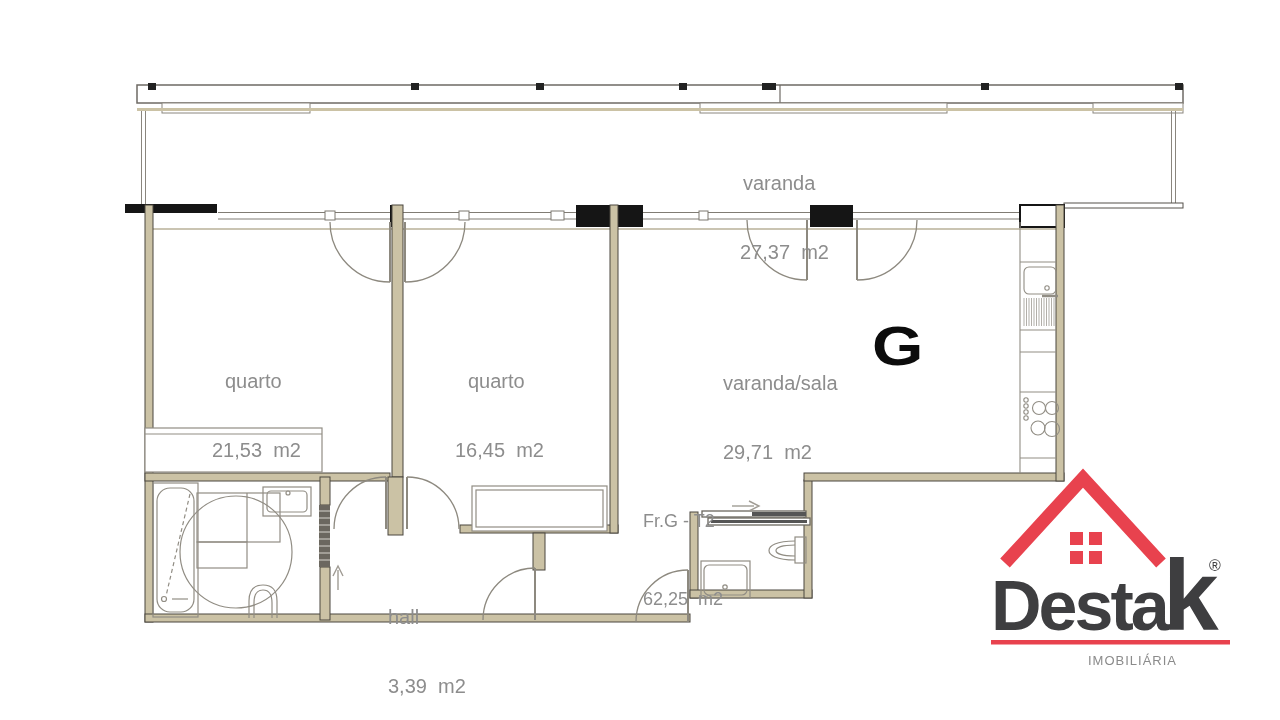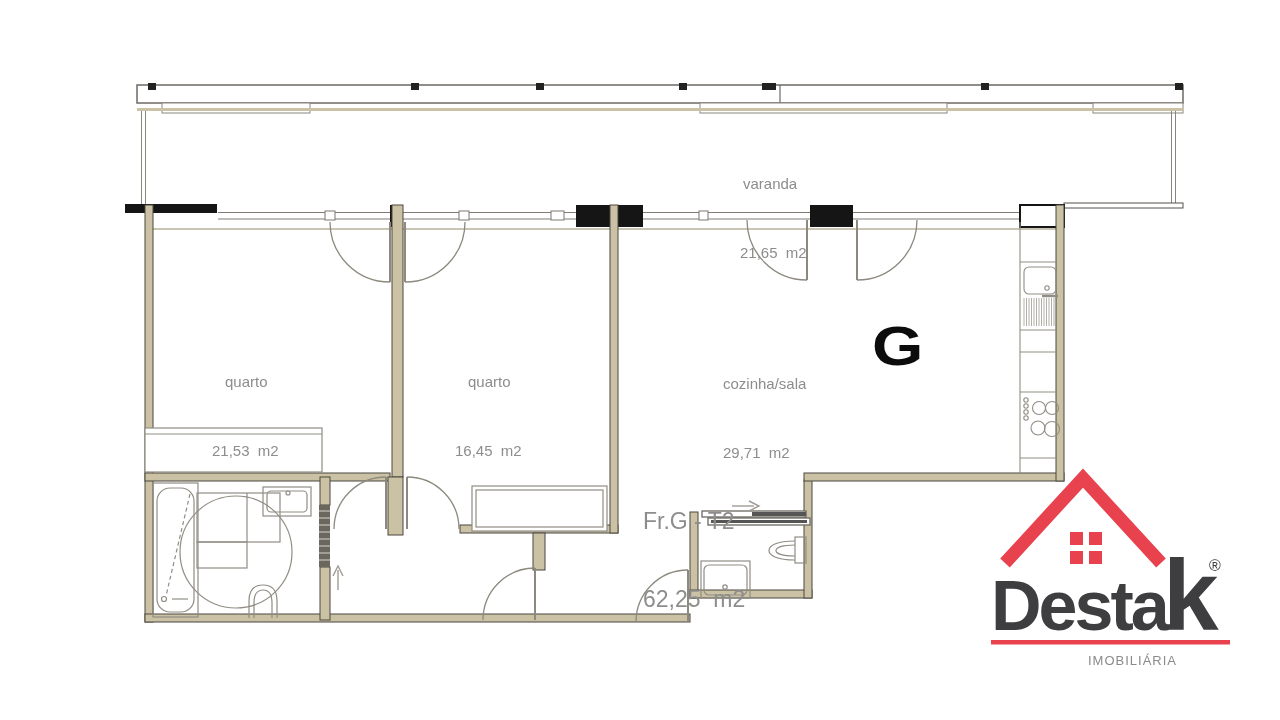--- a/index.html
+++ b/index.html
@@ -1,22 +1,22 @@
 <!DOCTYPE html>
 <html><head>
 <meta charset="utf-8">
 <style>
   html,body{margin:0;padding:0;background:#ffffff;}
   #stage{position:relative;width:1280px;height:720px;background:#fff;overflow:hidden;
          font-family:"Liberation Sans",sans-serif;}
   #plan-svg{position:absolute;left:0;top:0;width:1280px;height:720px;}
-  .lbl{position:absolute;color:#8d8d8d;font-size:15px;line-height:23px;white-space:pre;}
+  .lbl{position:absolute;color:#8d8d8d;font-size:20px;line-height:23px;white-space:pre;}
   .lbl .nm{display:block;}
   .lbl .ar{display:block;}
-  .lbl-frg{font-size:23px;line-height:26px;}
+  .lbl-frg{font-size:18px;line-height:26px;}
   .lbl-is{line-height:25px;}
   #garage-letter{position:absolute;left:872px;top:318px;color:#0c0c0c;
       font-size:56px;line-height:1;font-weight:900;
       transform:scale(1.18,1);transform-origin:left top;}
   svg text{font-family:"Liberation Sans",sans-serif;}
 </style>
 </head>
 <body>
 
 <div id="stage">
@@ -229,40 +229,44 @@
     <text x="991" y="630" font-size="70" font-weight="bold" letter-spacing="-3" fill="#3e3e40">Desta</text>
     <text x="1163" y="630" font-size="100" font-weight="bold" fill="#3e3e40">k</text>
     <text x="1209" y="571" font-size="16" fill="#3e3e40">®</text>
     <rect x="991" y="640" width="239" height="4.5" fill="#e8424e"></rect>
     <text x="1088" y="665" font-size="13" letter-spacing="1" fill="#8b8b8b">IMOBILIÁRIA</text>
   </g>
 </svg>
 
 <div class="lbl" style="left:740px;top:126px;">
   <span class="nm" style="margin-left:3px;">varanda</span>
-  <span class="ar">21,65  m2</span>
+  <span class="ar">27,37  m2</span>
 </div>
 
 <div class="lbl" style="left:212px;top:324px;">
   <span class="nm" style="margin-left:13px;">quarto</span>
   <span class="ar">21,53  m2</span>
 </div>
 
 <div class="lbl" style="left:455px;top:324px;">
   <span class="nm" style="margin-left:13px;">quarto</span>
   <span class="ar">16,45  m2</span>
 </div>
 
 <div class="lbl" style="left:723px;top:326px;">
-  <span class="nm">cozinha/sala</span>
+  <span class="nm">varanda/sala</span>
   <span class="ar">29,71  m2</span>
 </div>
 
 <div class="lbl lbl-frg" style="left:643px;top:456px;">
   <span class="nm">Fr.G - T2</span>
   <span class="ar">62,25  m2</span>
 </div>
 
 
+<div class="lbl" style="left:388px;top:560px;">
+  <span class="nm">hall</span>
+  <span class="ar">3,39  m2</span>
+</div>
 
 <div id="garage-letter">G</div>
 
 </div>
 
 </body></html>

